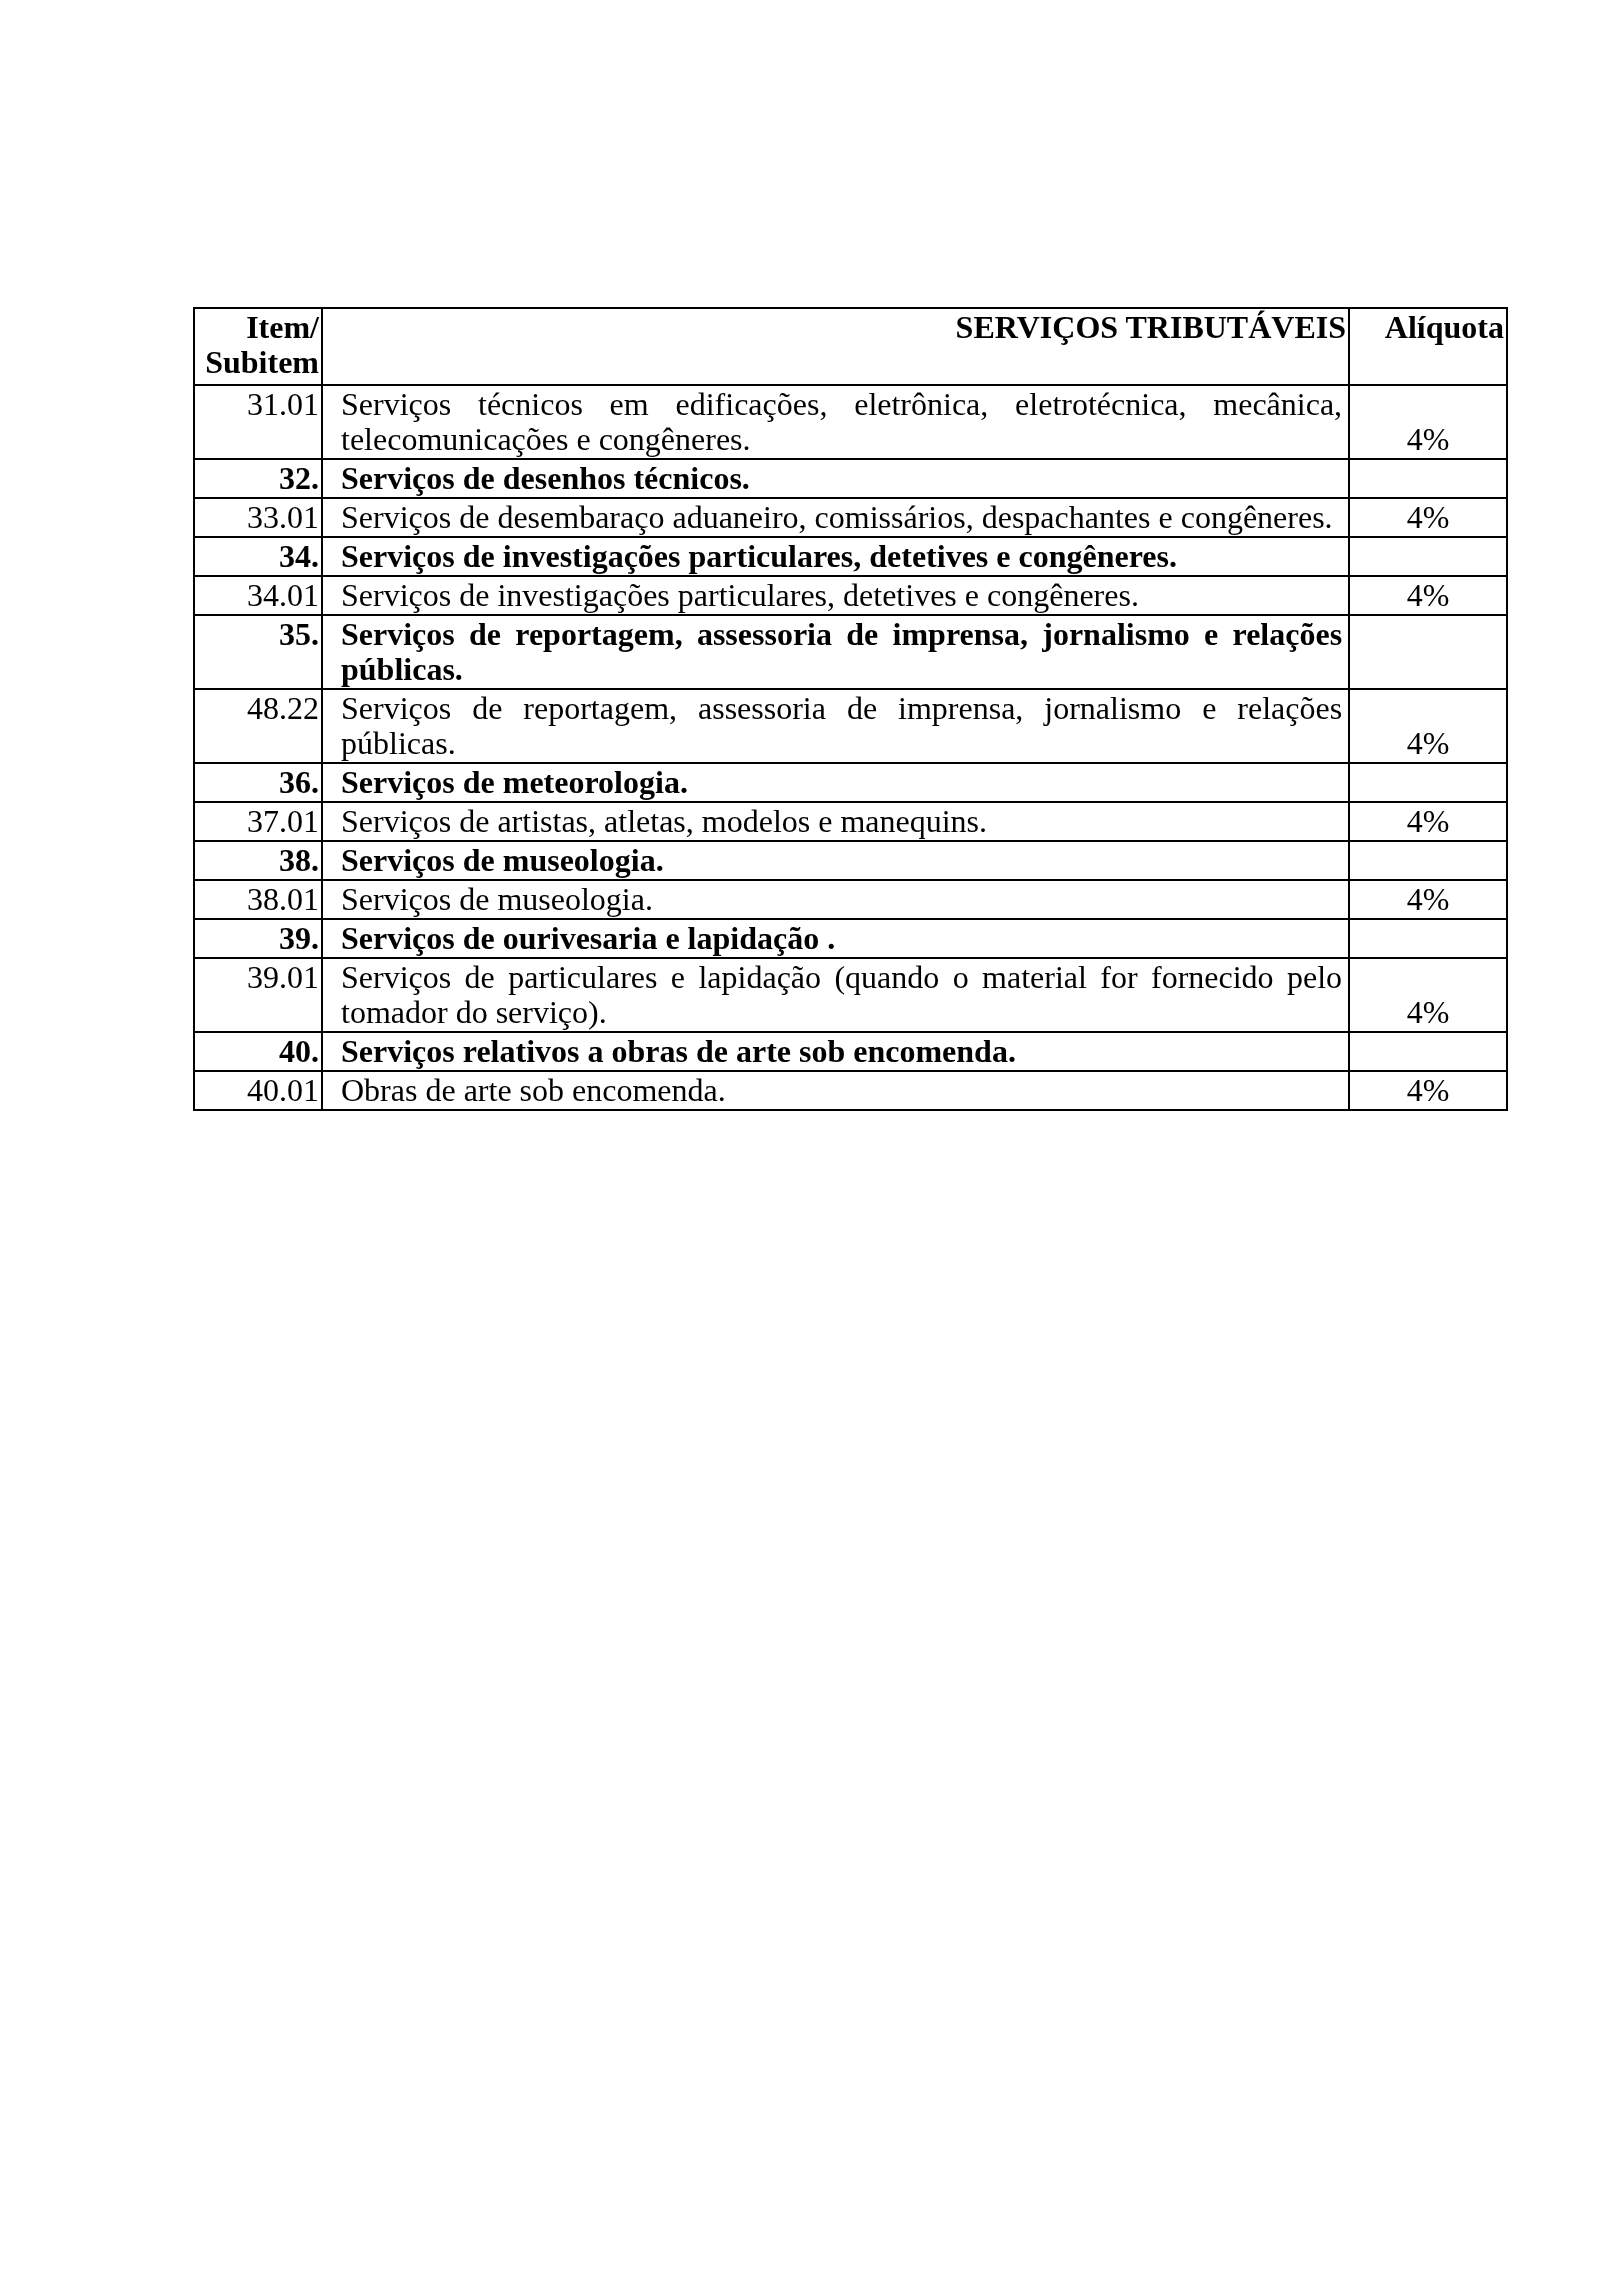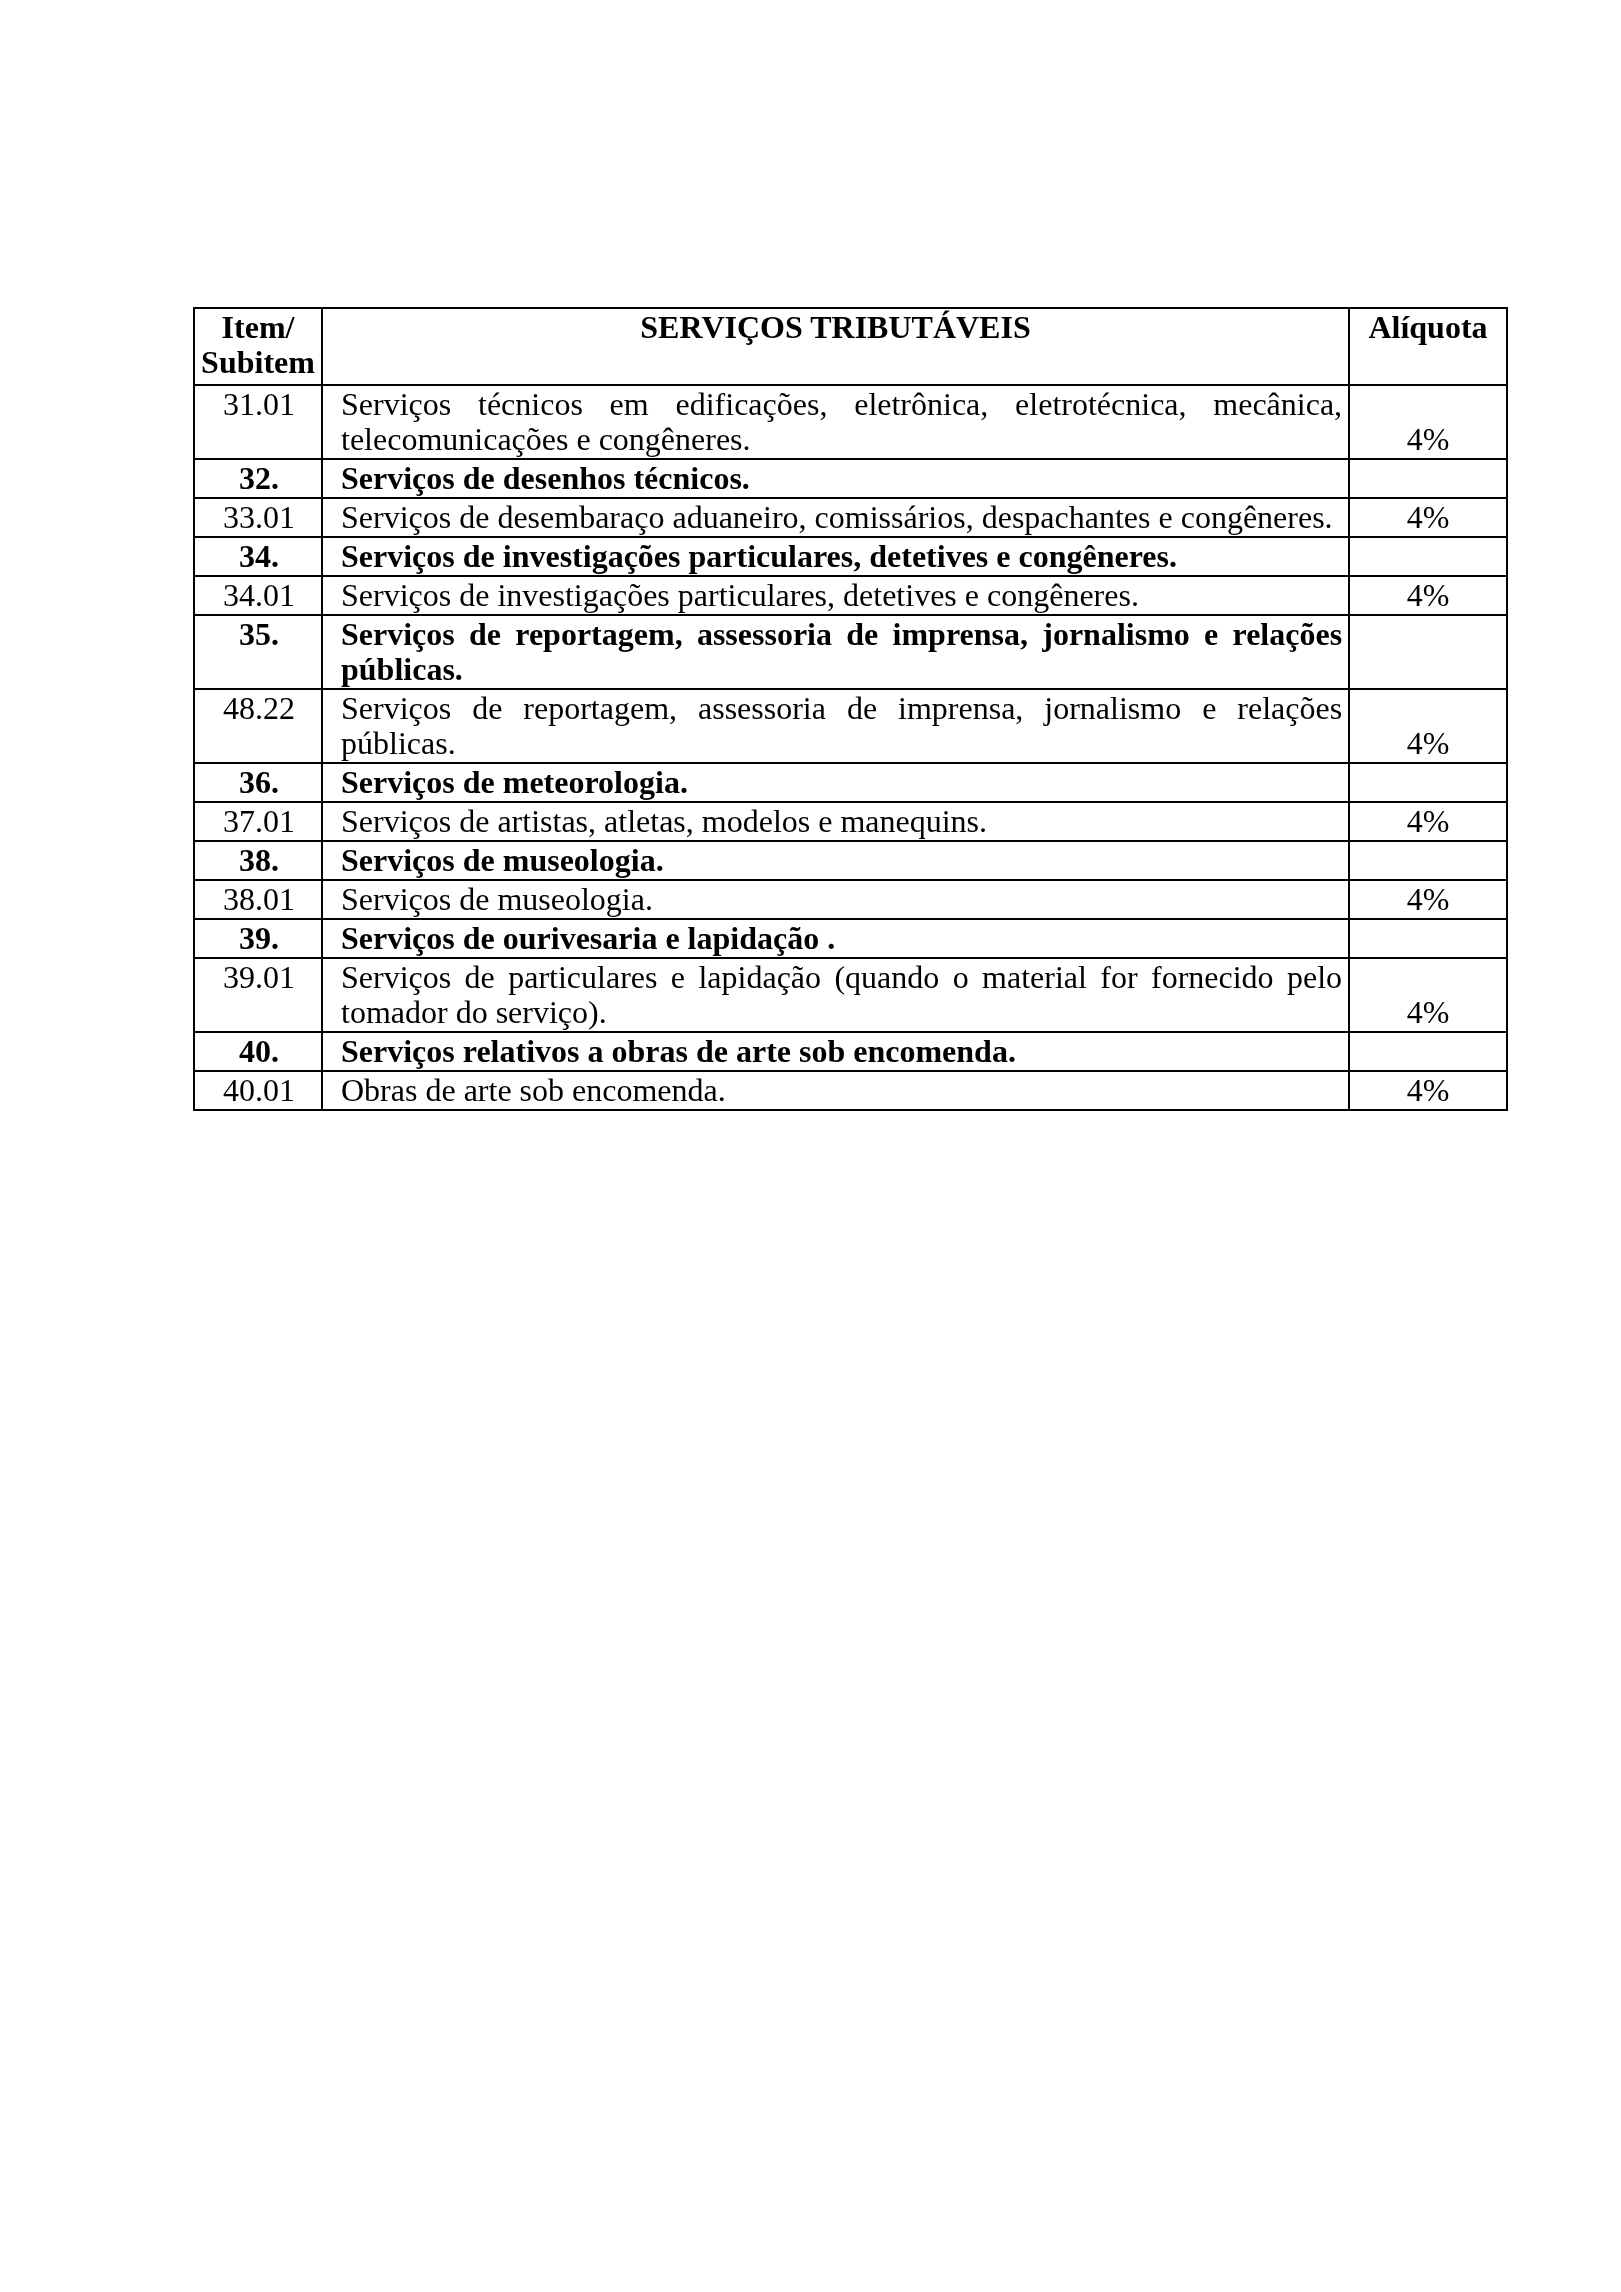--- a/index.html
+++ b/index.html
@@ -35,26 +35,26 @@
   th, td {
     border: 2px solid #000000;
     font-size: 32px;
     line-height: 35px;
     padding: 1px 2px;
     vertical-align: top;
     overflow: hidden;
   }
   thead th {
     font-weight: bold;
-    text-align: center;
+    text-align: right;
     vertical-align: top;
     height: 73px;
   }
   td.cell-item {
-    text-align: center;
+    text-align: right;
     padding-left: 4px;
     white-space: nowrap;
   }
   td.cell-desc {
     text-align: justify;
     text-align-last: left;
     padding-left: 18px;
     padding-right: 5.9px;
   }
   td.cell-aliq {

